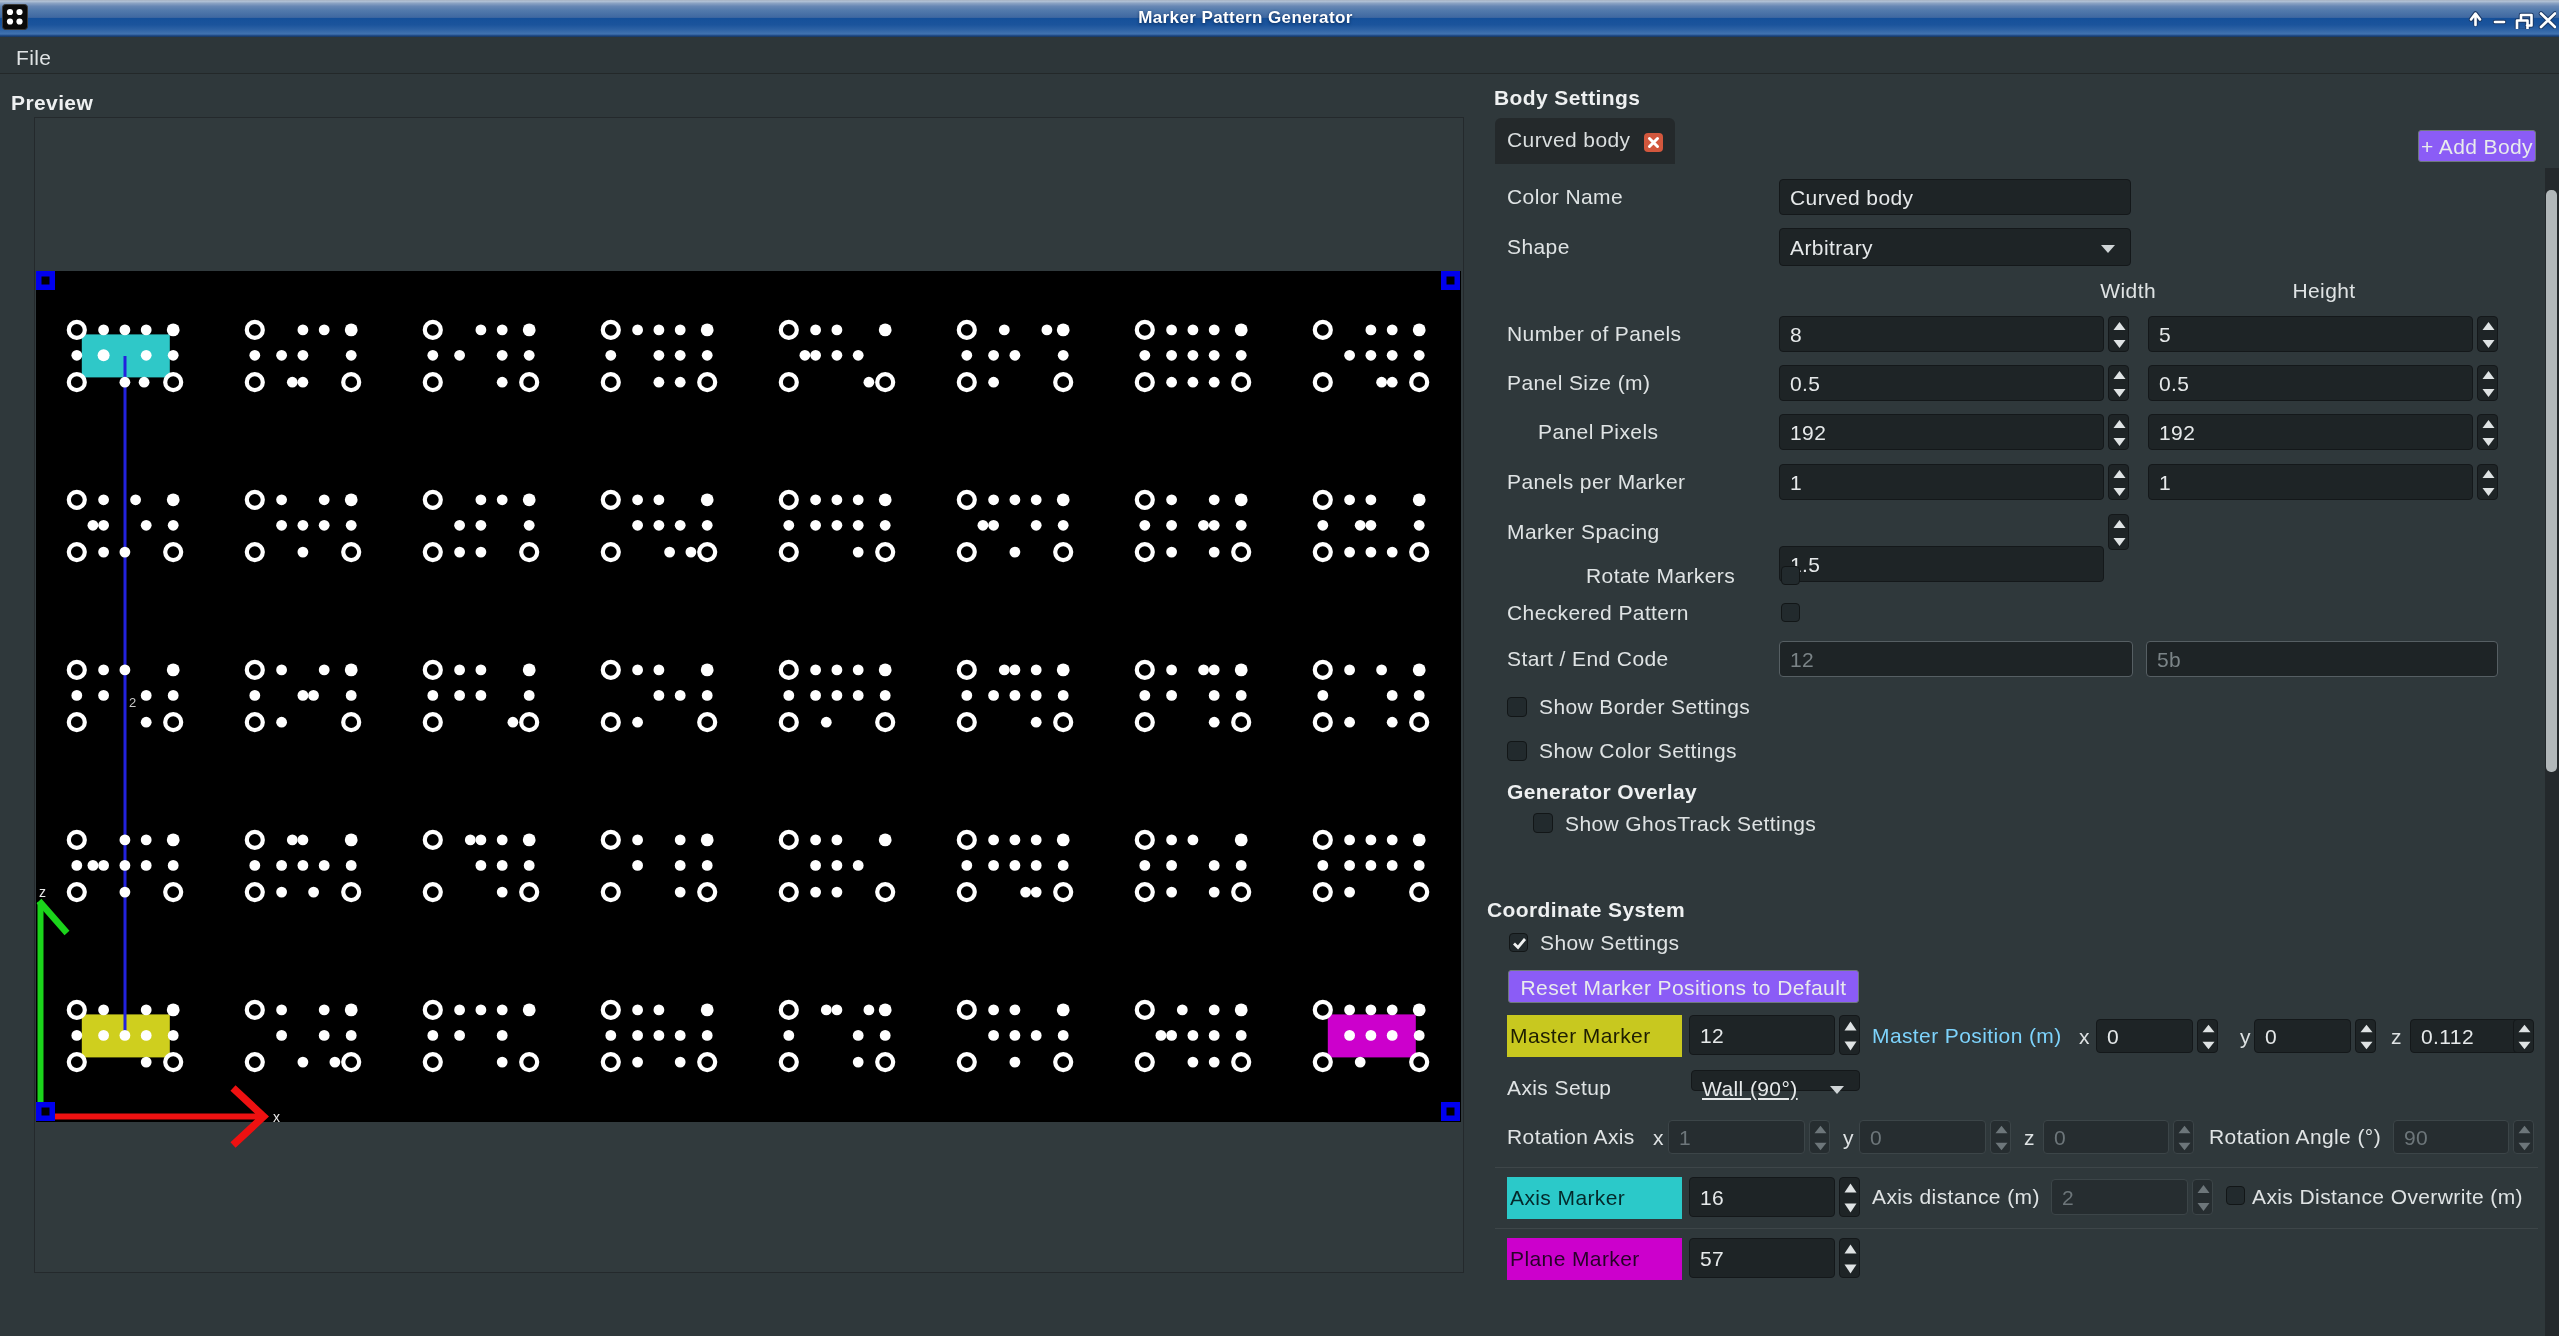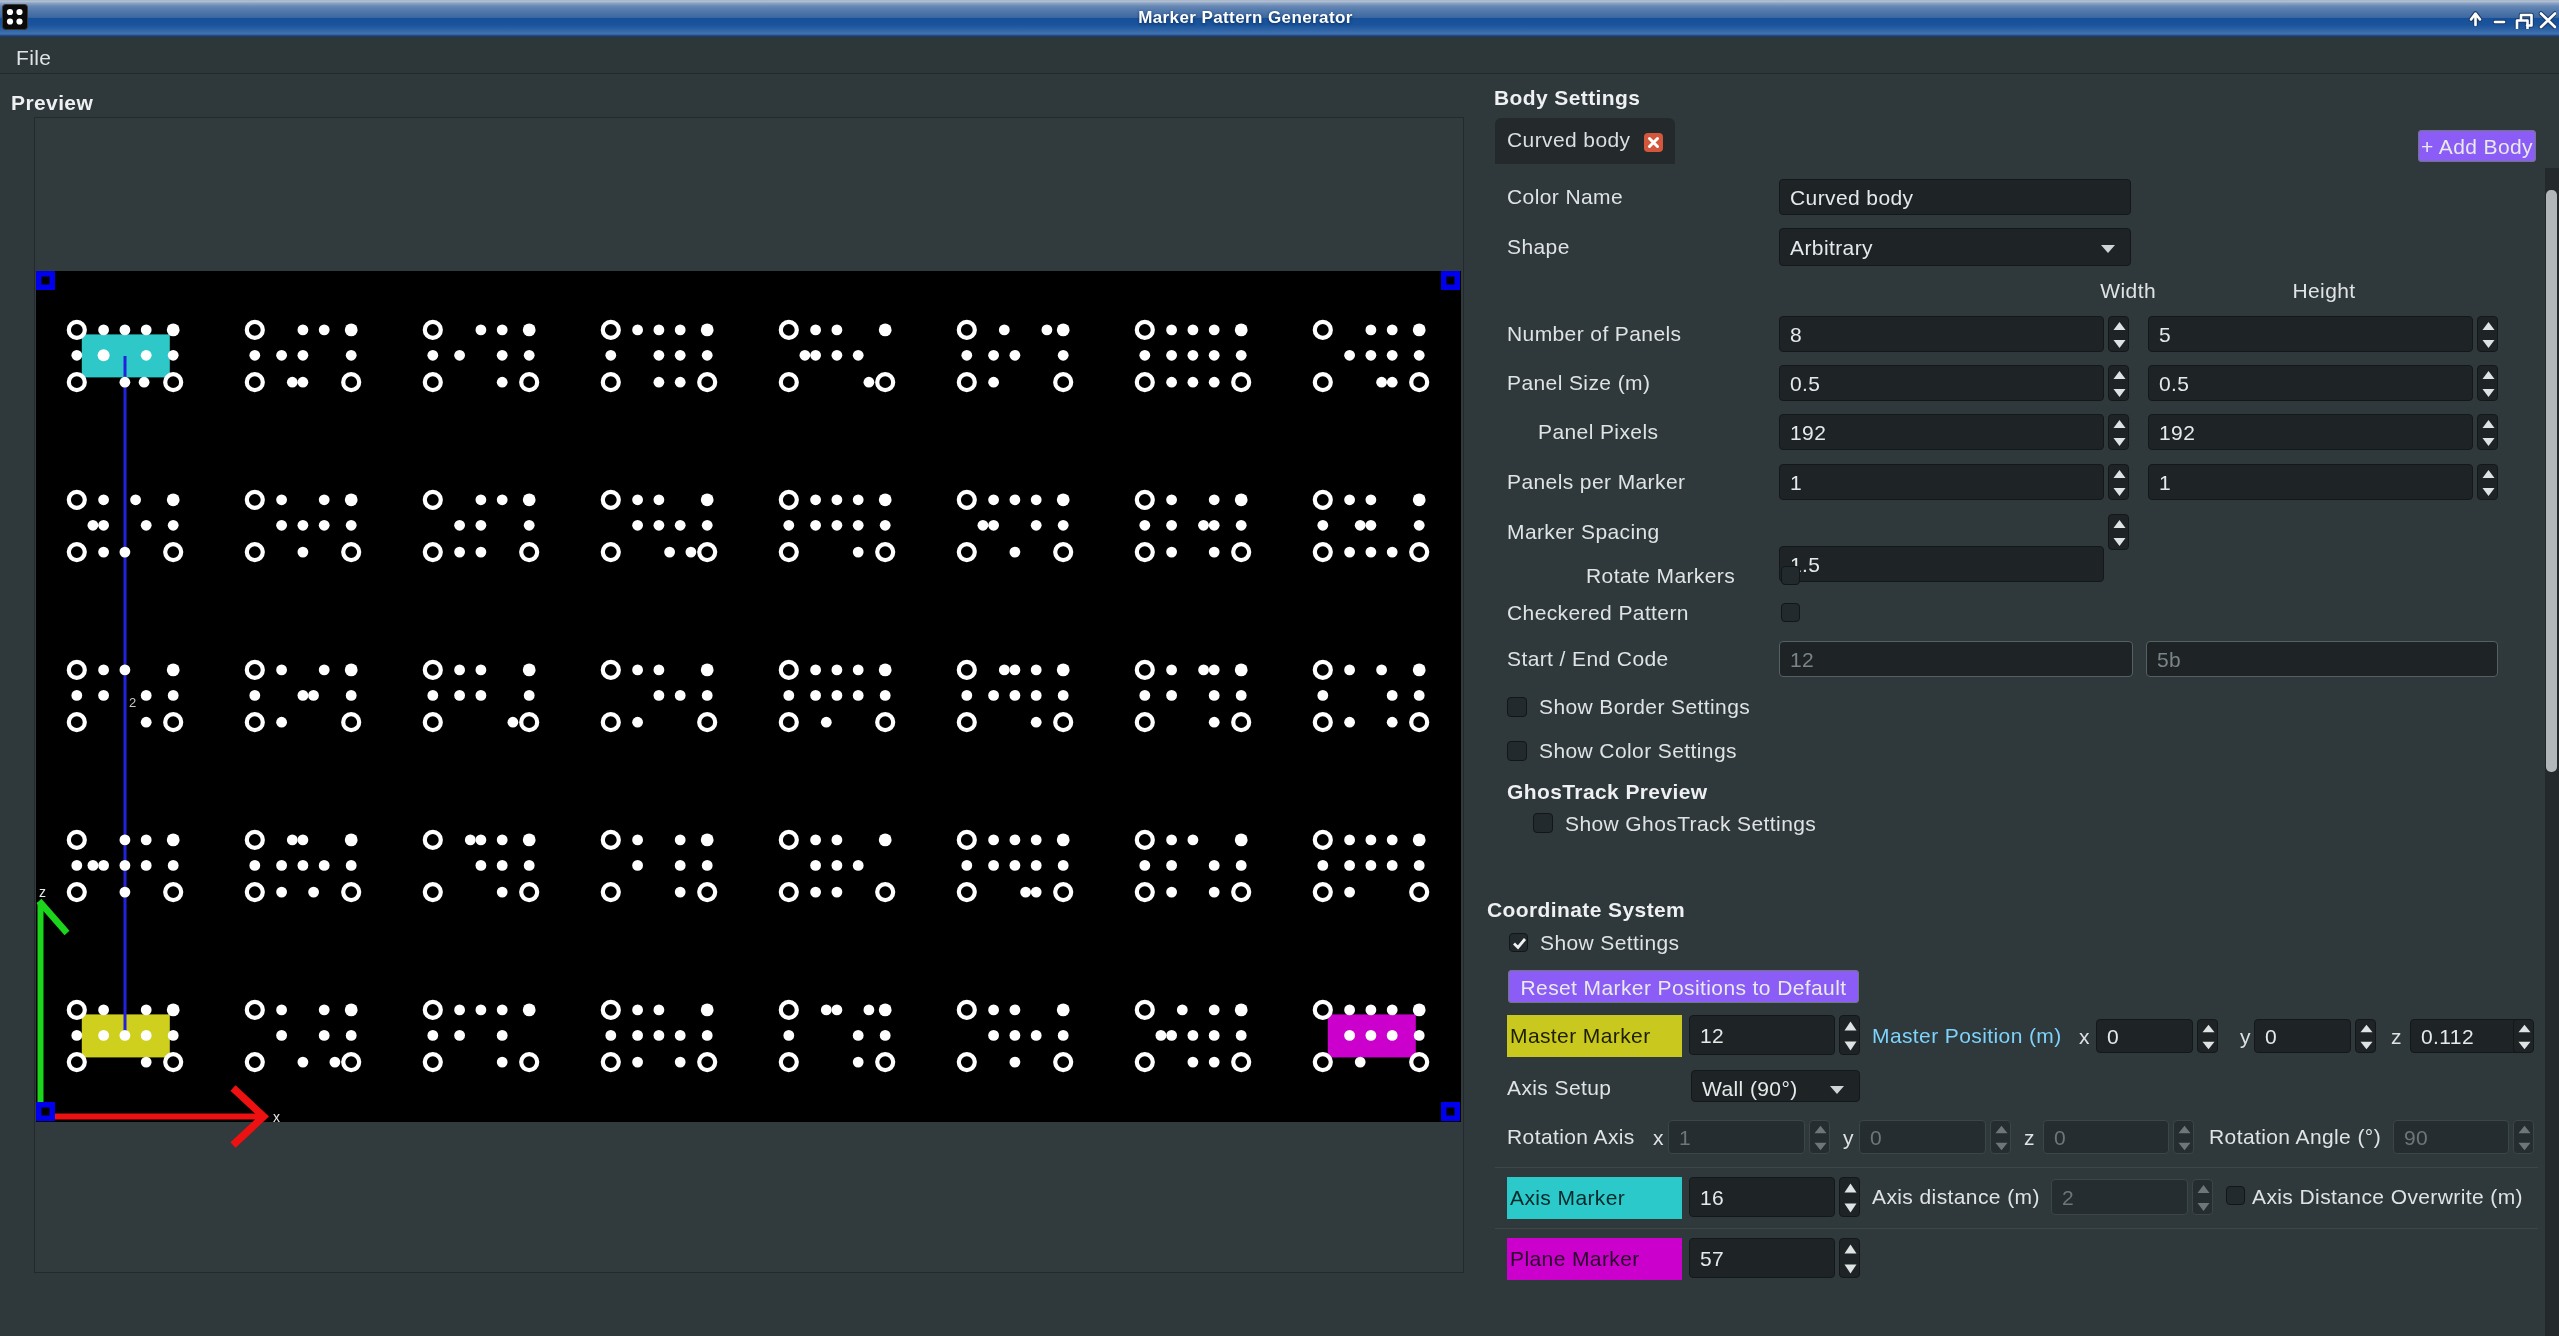--- a/index.html
+++ b/index.html
@@ -619,21 +619,21 @@
 <div class="abs cb" style="left:1781px;top:566px;width:19px;height:19px;"></div>
 <div class="abs" style="left:1507px;top:601px;font-size:21px;color:#dfe3e4;font-weight:normal;">Checkered Pattern</div>
 <div class="abs cb" style="left:1781px;top:603px;width:19px;height:19px;"></div>
 <div class="abs" style="left:1507px;top:647px;font-size:21px;color:#dfe3e4;font-weight:normal;">Start / End Code</div>
 <div class="abs ph" style="left:1779px;top:641px;width:354px;height:36px;line-height:36px;">12</div>
 <div class="abs ph" style="left:2146px;top:641px;width:352px;height:36px;line-height:36px;">5b</div>
 <div class="abs cb" style="left:1507px;top:697px;width:20px;height:20px;"></div>
 <div class="abs" style="left:1539px;top:695px;font-size:21px;color:#dfe3e4;font-weight:normal;">Show Border Settings</div>
 <div class="abs cb" style="left:1507px;top:741px;width:20px;height:20px;"></div>
 <div class="abs" style="left:1539px;top:739px;font-size:21px;color:#dfe3e4;font-weight:normal;">Show Color Settings</div>
-<div class="abs" style="left:1507px;top:780px;font-size:21px;color:#eef0f1;font-weight:bold;">GhosTrack Preview</div>
+<div class="abs" style="left:1507px;top:780px;font-size:21px;color:#eef0f1;font-weight:bold;">Generator Overlay</div>
 <div class="abs cb" style="left:1533px;top:813px;width:20px;height:20px;"></div>
 <div class="abs" style="left:1565px;top:812px;font-size:21px;color:#dfe3e4;font-weight:normal;">Show GhosTrack Settings</div>
 <div class="abs" style="left:1487px;top:898px;font-size:21px;color:#eef0f1;font-weight:bold;">Coordinate System</div>
 <div class="abs cb" style="left:1509px;top:933px;width:19px;height:19px;"><svg width="19" height="19" viewBox="0 0 19 19">
       <path d="M4 9.5 L8 13.5 L15 5" stroke="#f0f2f2" stroke-width="2.8" fill="none"></path>
     </svg></div>
 <div class="abs" style="left:1540px;top:931px;font-size:21px;color:#dfe3e4;font-weight:normal;">Show Settings</div>
 <div class="abs btn" style="left:1508px;top:970px;width:351px;height:33px;line-height:33px;">Reset Marker Positions to Default</div>
 <div class="abs" style="left:1507px;top:1015px;width:175px;height:42px;line-height:42px;background:#c8c81f;color:#1e1e02;font-size:21px;padding-left:3px;">Master Marker</div>
 <div class="abs inp" style="left:1689px;top:1015px;width:146px;height:40px;line-height:40px;">12</div>
@@ -658,21 +658,21 @@
       <path d="M4.5 21.76 L10.5 29.24 L16.5 21.76 Z" fill="#dfe3e4"></path>
     </svg></div>
 <div class="abs" style="left:2391px;top:1025px;font-size:21px;color:#dfe3e4;font-weight:normal;">z</div>
 <div class="abs inp" style="left:2410px;top:1019px;width:110px;height:34px;line-height:34px;">0.112</div>
 <div class="abs inp" style="left:2513px;top:1019px;width:21px;height:34px;padding:0;">
 <svg width="21" height="34" viewBox="0 0 21 34">
       <path d="M4.5 12.24 L10.5 4.760000000000001 L16.5 12.24 Z" fill="#dfe3e4"></path>
       <path d="M4.5 21.76 L10.5 29.24 L16.5 21.76 Z" fill="#dfe3e4"></path>
     </svg></div>
 <div class="abs" style="left:1507px;top:1076px;font-size:21px;color:#dfe3e4;font-weight:normal;">Axis Setup</div>
-<div class="abs inp" style="left:1691px;top:1070px;width:169px;height:32px;line-height:36px;">Wall (90°)<svg style="position:absolute;right:14px;top:14.0px" width="16" height="10" viewBox="0 0 16 10">
+<div class="abs inp" style="left:1691px;top:1070px;width:169px;height:21px;line-height:36px;text-decoration:underline;">Wall (90°)<svg style="position:absolute;right:14px;top:14.0px" width="16" height="10" viewBox="0 0 16 10">
       <path d="M1 1 L8 9 L15 1 Z" fill="#cfd4d6"></path>
     </svg></div>
 <div class="abs" style="left:1507px;top:1125px;font-size:21px;color:#dfe3e4;font-weight:normal;">Rotation Axis</div>
 <div class="abs" style="left:1653px;top:1126px;font-size:21px;color:#dfe3e4;font-weight:normal;">x</div>
 <div class="abs dis" style="left:1668px;top:1120px;width:137px;height:34px;line-height:34px;">1</div>
 
 <div class="abs dis" style="left:1809px;top:1120px;width:21px;height:34px;padding:0;">
 <svg width="21" height="34" viewBox="0 0 21 34">
       <path d="M4.5 12.24 L10.5 4.760000000000001 L16.5 12.24 Z" fill="#6d767a"></path>
       <path d="M4.5 21.76 L10.5 29.24 L16.5 21.76 Z" fill="#6d767a"></path>

